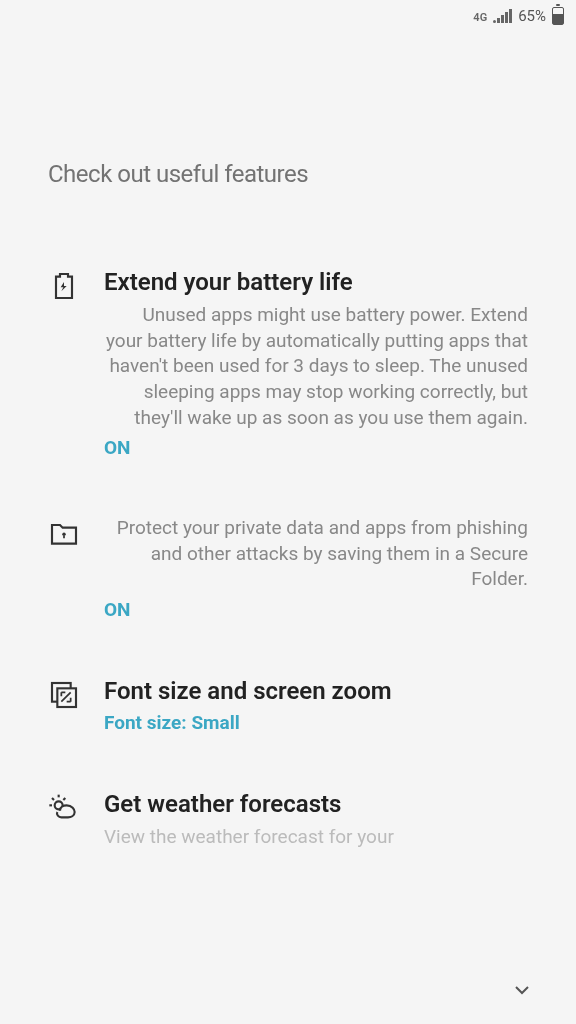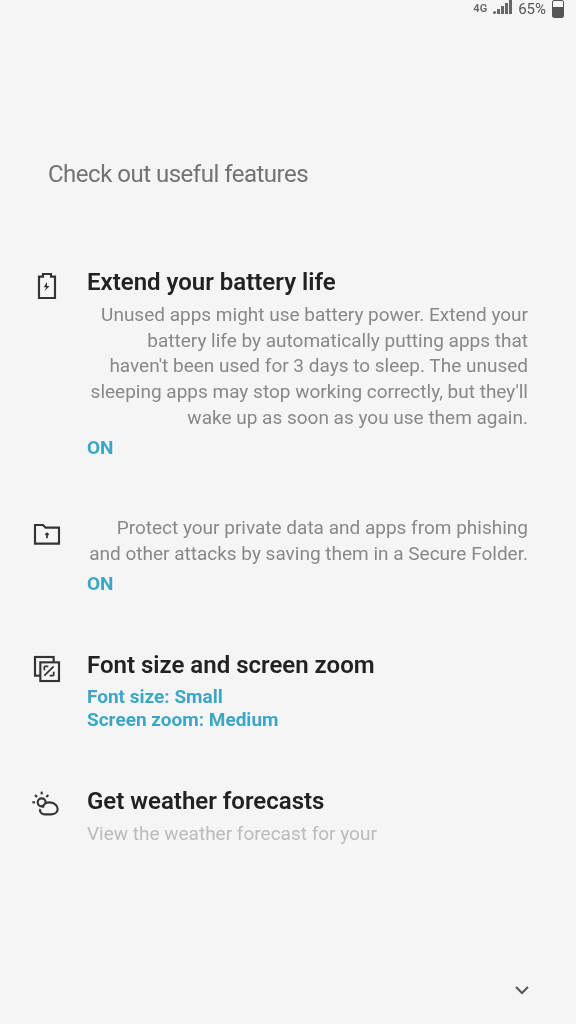--- a/index.html
+++ b/index.html
@@ -11,21 +11,21 @@
       width: 576px;
       height: 1024px;
       background: #f5f5f5;
       font-family: -apple-system, BlinkMacSystemFont, 'Segoe UI', Roboto, sans-serif;
       overflow: hidden;
       position: relative;
     }
     .status-bar {
       height: 32px;
       display: flex;
-      align-items: flex-start;
+      align-items: center;
       justify-content: flex-end;
       padding: 0 12px;
       gap: 6px;
       color: #666;
       font-size: 13px;
     }
     .status-4g {
       font-size: 11px;
       font-weight: 600;
       line-height: 1;
@@ -76,21 +76,21 @@
       height: 65%;
     }
     .page-title {
       font-size: 24px;
       font-weight: 400;
       color: #737373;
       padding: 128px 48px 20px 48px;
       letter-spacing: -0.5px;
     }
     .features-list {
-      padding: 60px 48px 0 31px;
+      padding: 60px 48px 0 48px;
     }
     .feature-item {
       display: flex;
       gap: 24px;
       margin-bottom: 56px;
     }
     .feature-icon {
       width: 32px;
       height: 32px;
       flex-shrink: 0;
@@ -202,21 +202,20 @@
       <svg viewBox="0 0 24 24" fill="none" stroke="#333" stroke-width="1.6">
         <rect x="3" y="3" width="14" height="14"></rect>
         <rect x="7" y="7" width="14" height="14" fill="#f5f5f5"></rect>
         <path d="M10 17 L17 10 M10 10 L10 13 M10 10 L13 10 M17 17 L14 17 M17 17 L17 14" stroke-width="1.3"></path>
       </svg>
     </div>
     <div class="feature-content">
       <div class="feature-title">Font size and screen zoom</div>
       <div class="feature-status">
         <span class="feature-status-line">Font size: Small</span>
-        <span class="feature-status-line">Screen zoom: Medium</span>
       </div>
     </div>
   </div>
 
   <div class="feature-item">
     <div class="feature-icon">
       <svg viewBox="0 0 24 24" fill="none" stroke="#333" stroke-width="1.6">
         <circle cx="8" cy="10" r="3" fill="none"></circle>
         <line x1="8" y1="4" x2="8" y2="2"></line>
         <line x1="3" y1="10" x2="1" y2="10"></line>

